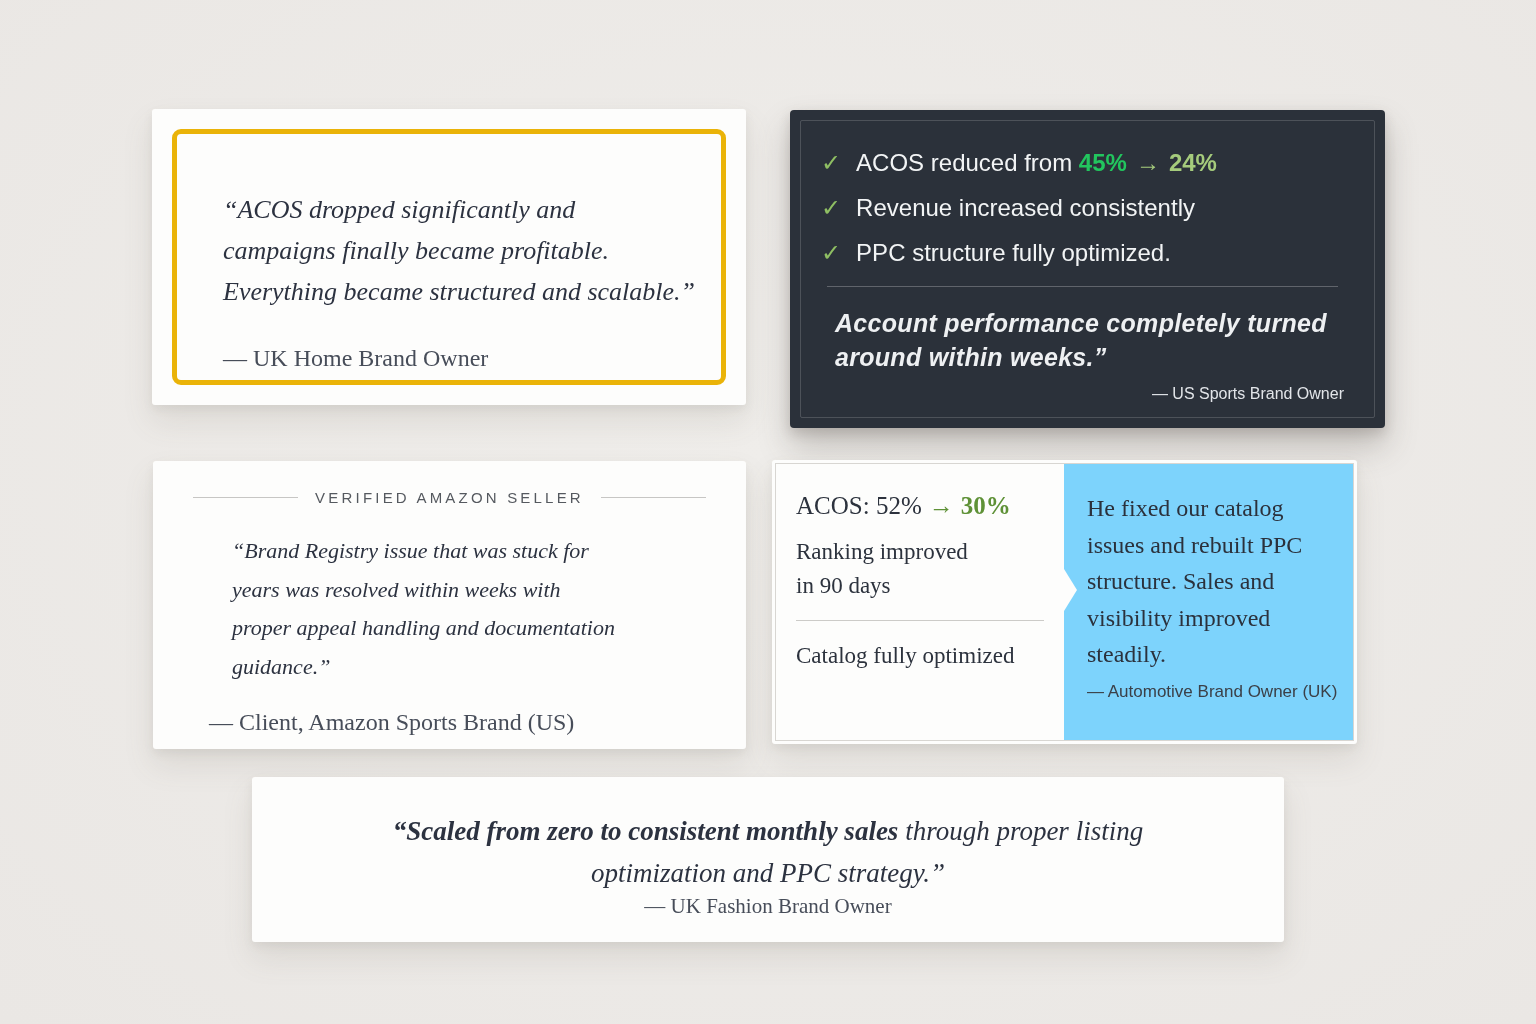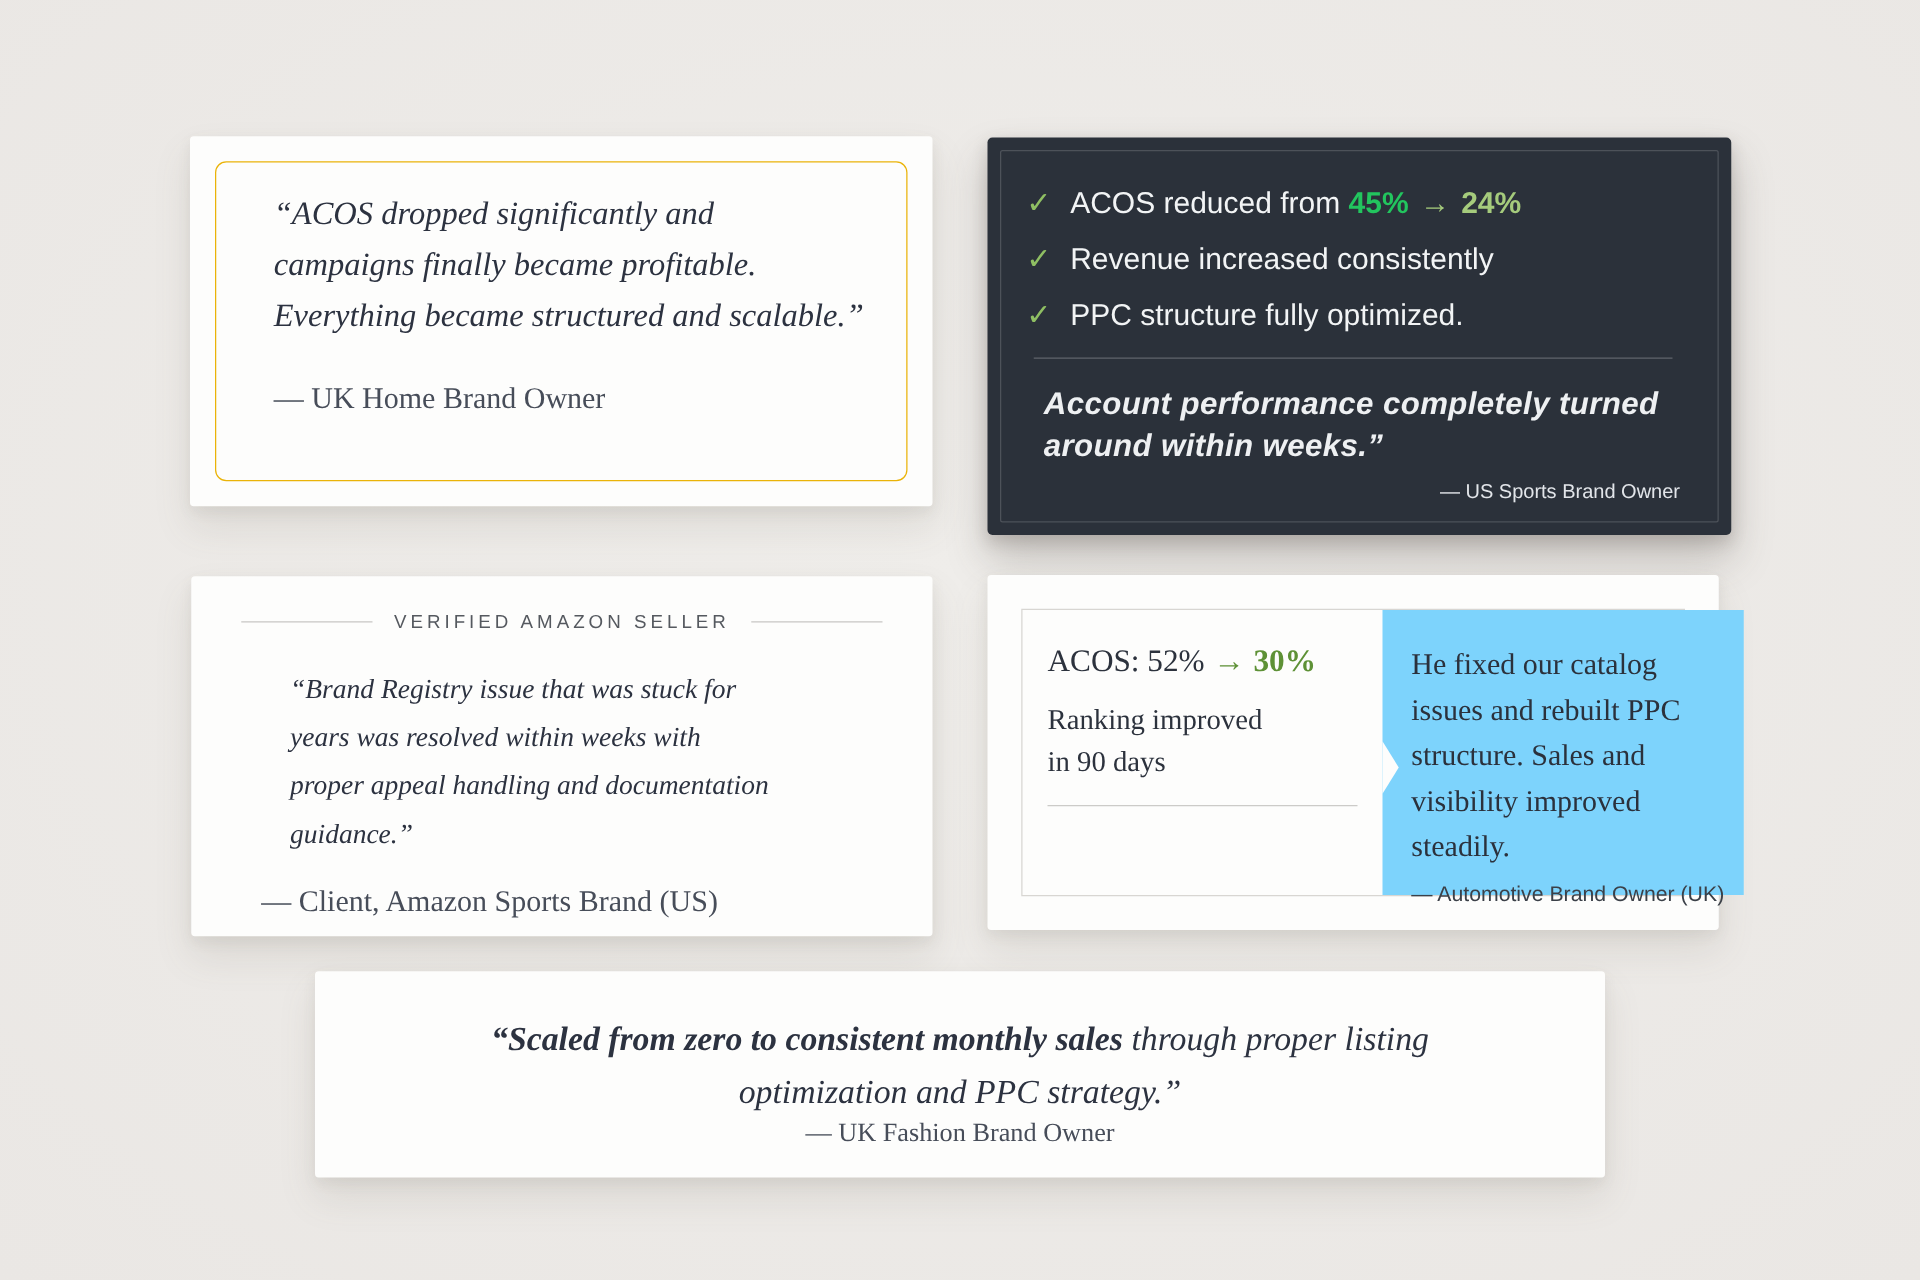--- a/index.html
+++ b/index.html
@@ -19,23 +19,23 @@
     position: absolute;
     background: #fdfdfc;
     border-radius: 3px;
     box-shadow: 0 16px 30px rgba(105, 97, 88, 0.13), 0 4px 10px rgba(105, 97, 88, 0.09);
   }
 
   
   .card-home { left: 152px; top: 109px; width: 594px; height: 296px; padding: 20px; }
   .home-frame {
     height: 100%;
-    border: 1px solid #eab308;
+    border: 5px solid #eab308;
     border-radius: 9px;
-    padding: 20px 38px 28px 46px;
+    padding: 55px 38px 28px 46px;
   }
   .serif-quote {
     font-family: "Liberation Serif", serif;
     font-style: italic;
     color: #2c3240;
   }
   .home-frame .qline {
     font-size: 26px;
     line-height: 41px;
     white-space: nowrap;
@@ -124,21 +124,21 @@
   .card-verified .quote-block { margin-top: 26px; margin-left: 16px; }
   .card-verified .qline {
     font-size: 22px;
     line-height: 38.5px;
     white-space: nowrap;
     margin-left: 23px;
   }
   .card-verified .serif-attr { margin-top: 23px; margin-left: 16px; }
 
   
-  .card-split { left: 790px; top: 460px; width: 585px; height: 284px; padding: 27px; }
+  .card-split { left: 772px; top: 460px; width: 585px; height: 284px; padding: 3px; }
   .split-frame {
     position: relative;
     height: 100%;
     border: 1px solid #d8d6d2;
     display: flex;
   }
   .stats-panel {
     flex: 0 0 288px;
     padding: 28px 20px 18px 20px;
     font-family: "Liberation Serif", serif;
@@ -248,20 +248,21 @@
     <div class="serif-attr">— Client, Amazon Sports Brand (US)</div>
   </div>
 
   <div class="card card-split">
     <div class="split-frame">
       <div class="stats-panel">
         <div class="stat-line"><span>ACOS: 52%</span><span class="arrow-green2">→</span><span class="bold-green2">30%</span></div>
         <div class="rline rline-first">Ranking improved</div>
         <div class="rline">in 90 days</div>
         <div class="stat-divider"></div>
+        <div class="rline">Catalog fully optimized</div>
       </div>
       <div class="notch"></div>
       <div class="quote-panel">
         <div>
           <div class="qline">He fixed our catalog</div>
           <div class="qline">issues and rebuilt PPC</div>
           <div class="qline">structure. Sales and</div>
           <div class="qline">visibility improved</div>
           <div class="qline">steadily.</div>
         </div>

